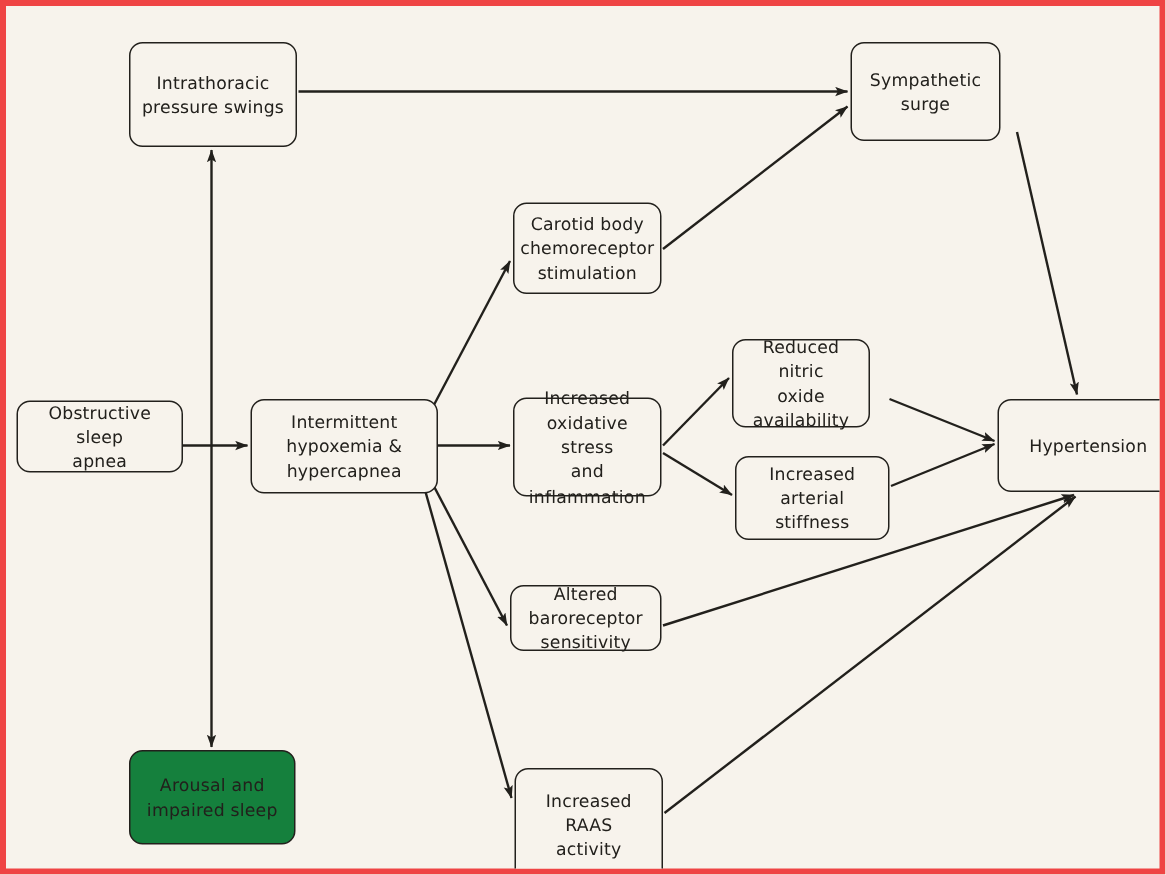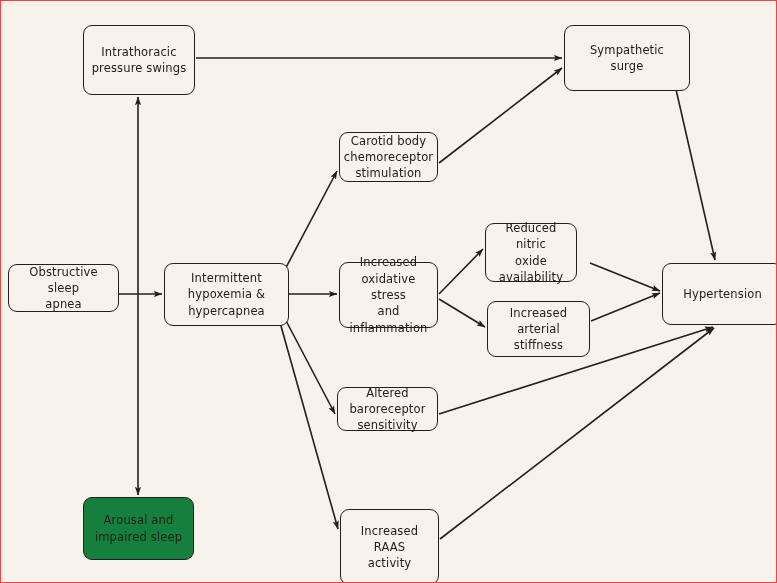--- a/index.html
+++ b/index.html
@@ -5,21 +5,21 @@
   html, body {
     margin: 0;
     padding: 0;
     background: #f7f3ec;
   }
   #canvas {
     position: relative;
     width: 777px;
     height: 583px;
     background: #f7f3ec;
-    border: 1px solid #ef4444;
+    border: 4px solid #ef4444;
     box-sizing: border-box;
     overflow: hidden;
     font-family: "DejaVu Sans", "Liberation Sans", sans-serif;
   }
   svg.edges {
     position: absolute;
     left: 0;
     top: 0;
     width: 777px;
     height: 583px;
@@ -70,23 +70,23 @@
         <polyline points="590,320 659,292" fill="none" stroke="#22201c" stroke-width="1.6" stroke-linecap="butt" stroke-linejoin="miter" marker-end="url(#arrowhead)"></polyline>
         <polyline points="674,84 714,259" fill="none" stroke="#22201c" stroke-width="1.6" stroke-linecap="butt" stroke-linejoin="miter" marker-end="url(#arrowhead)"></polyline>
         <polyline points="438,413 712,326" fill="none" stroke="#22201c" stroke-width="1.6" stroke-linecap="butt" stroke-linejoin="miter" marker-end="url(#arrowhead)"></polyline>
         <polyline points="439,538 713,327" fill="none" stroke="#22201c" stroke-width="1.6" stroke-linecap="butt" stroke-linejoin="miter" marker-end="url(#arrowhead)"></polyline>
       </g>
   </svg>
 
   <div id="node-layer">
       <div class="node" style="left: 82px; top: 24px; width: 112px; height: 70px; background: rgb(247, 243, 236); border-color: rgb(34, 32, 28);">Intrathoracic
 pressure swings</div>
-      <div class="node" style="left: 563px; top: 24px; width: 126px; height: 66px; background: rgb(247, 243, 236); border-color: rgb(34, 32, 28);">Sympathetic
+      <div class="node" style="left: 563px; top: 24px; width: 100px; height: 66px; background: rgb(247, 243, 236); border-color: rgb(34, 32, 28);">Sympathetic
 surge</div>
-      <div class="node" style="left: 338px; top: 131px; width: 99px; height: 50px; background: rgb(247, 243, 236); border-color: rgb(34, 32, 28);">Carotid body
+      <div class="node" style="left: 338px; top: 131px; width: 99px; height: 61px; background: rgb(247, 243, 236); border-color: rgb(34, 32, 28);">Carotid body
 chemoreceptor
 stimulation</div>
       <div class="node" style="left: 484px; top: 222px; width: 92px; height: 59px; background: rgb(247, 243, 236); border-color: rgb(34, 32, 28);">Reduced nitric
 oxide availability</div>
       <div class="node" style="left: 7px; top: 263px; width: 111px; height: 48px; background: rgb(247, 243, 236); border-color: rgb(34, 32, 28);">Obstructive sleep
 apnea</div>
       <div class="node" style="left: 163px; top: 262px; width: 125px; height: 63px; background: rgb(247, 243, 236); border-color: rgb(34, 32, 28);">Intermittent
 hypoxemia &amp;
 hypercapnea</div>
       <div class="node" style="left: 338px; top: 261px; width: 99px; height: 66px; background: rgb(247, 243, 236); border-color: rgb(34, 32, 28);">Increased

